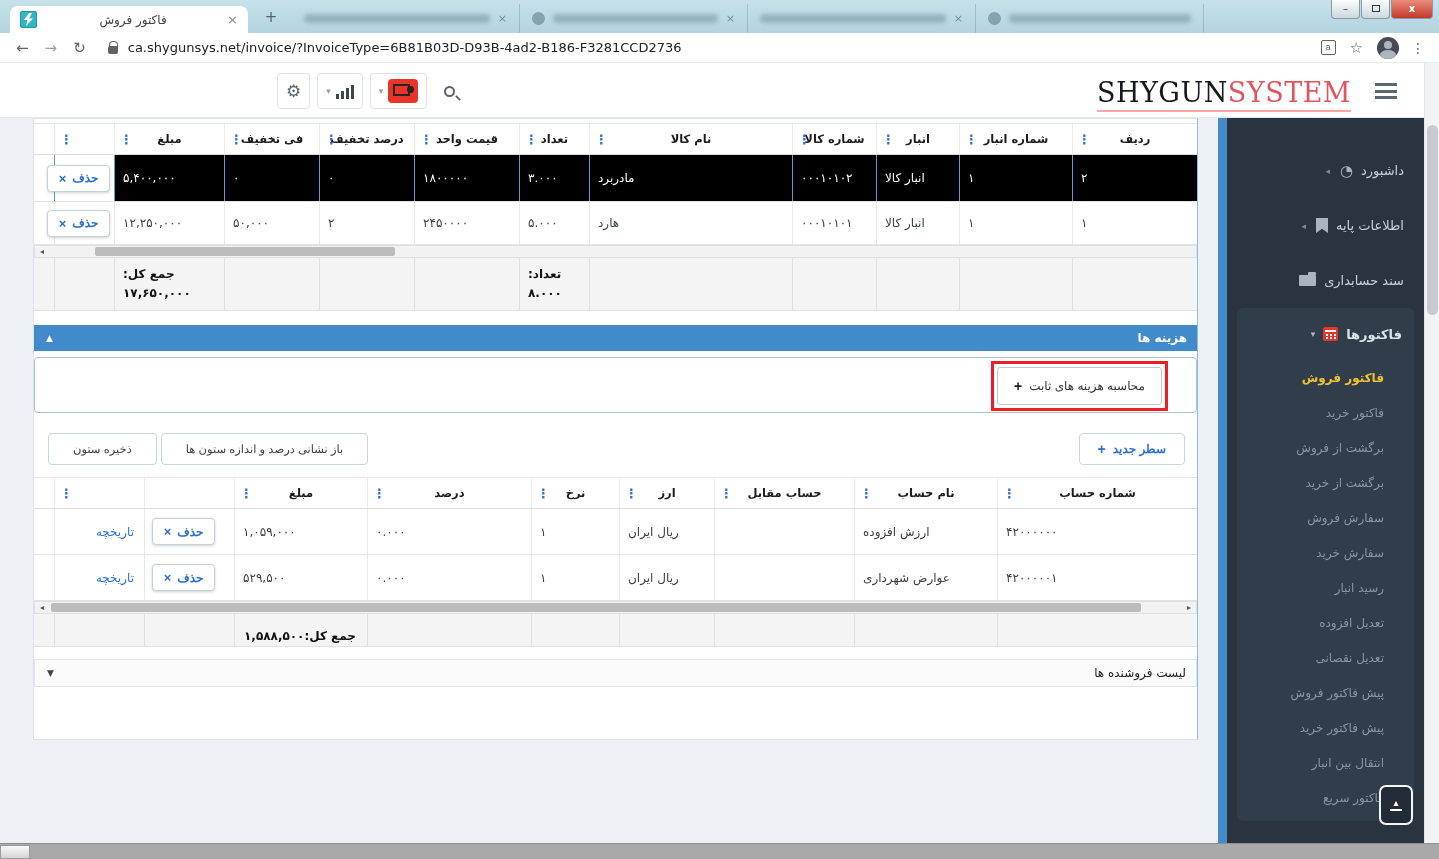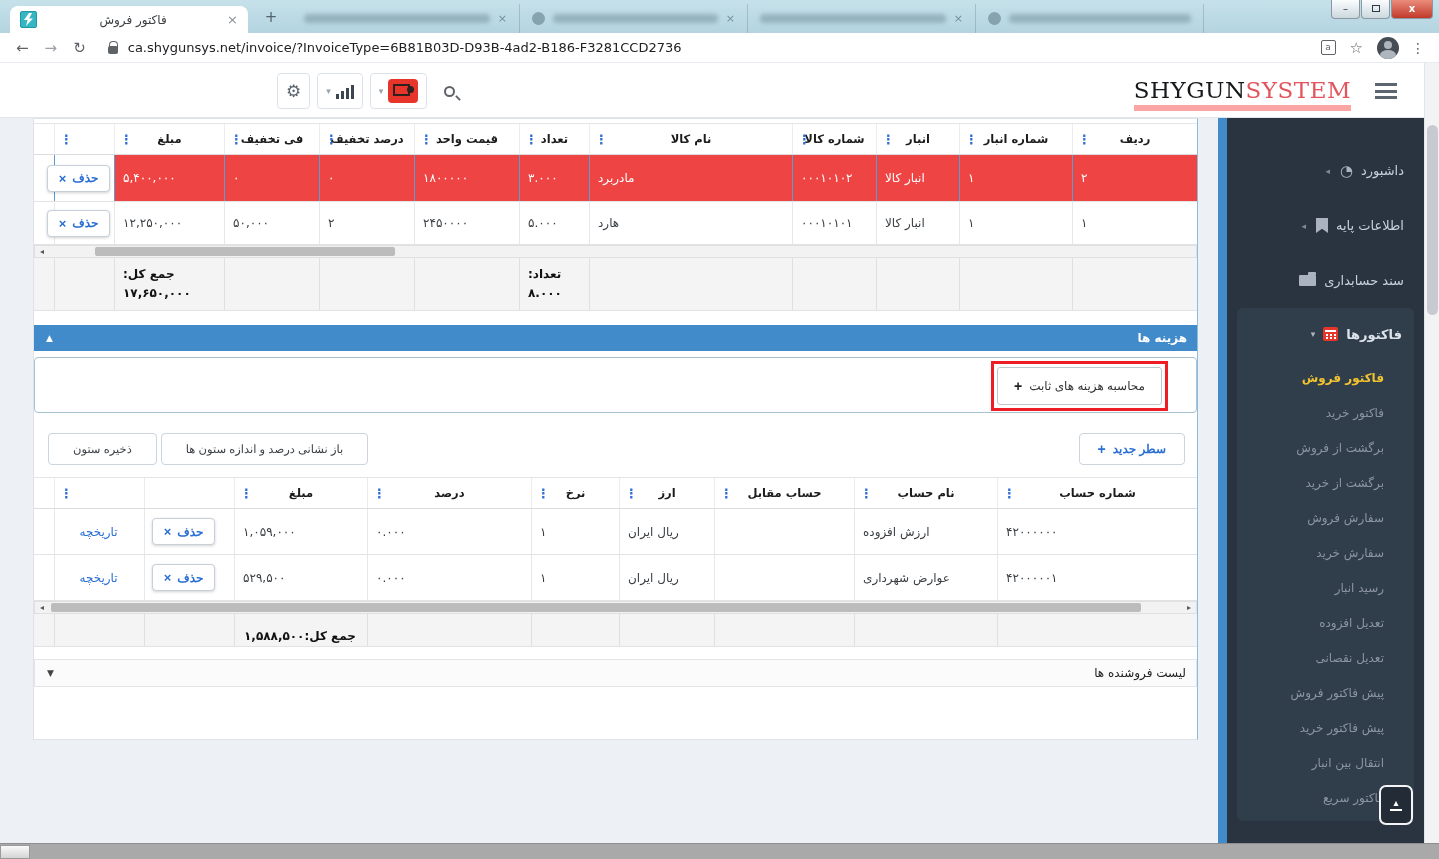--- a/index.html
+++ b/index.html
@@ -56,22 +56,22 @@
     display:flex; align-items:center; padding:0 8px; gap:5px; }
   .gear { font-size:17px; color:#5a6570; }
   .caret { font-size:9px; color:#98a1aa; }
   .bars { display:flex; align-items:flex-end; gap:2px; height:16px; }
   .bars i { width:3px; background:#3c4650; display:block; }
   .demo { width:30px; height:24px; background:#e8352b; border-radius:4px; position:relative; }
   .demo:before { content:""; position:absolute; left:5px; top:5px; width:13px; height:8px; border:2px solid #30211f; }
   .demo:after { content:""; position:absolute; right:4px; top:7px; width:7px; height:7px; background:#30211f; border-radius:50%; }
   .search-ic { width:11px; height:11px; border:2px solid #5f6368; border-radius:50%; position:relative; margin-left:10px; }
   .search-ic:before { content:""; position:absolute; left:9px; top:9px; width:6px; height:2px; background:#5f6368; transform:rotate(45deg); }
-  .logo { position:absolute; right:88px; top:14px; font-family:"DejaVu Serif", serif; font-size:23px;
-    letter-spacing:.5px; border-bottom:6px solid #fca5a5; padding-bottom:2px; }
+  .logo { position:absolute; right:88px; top:14px; font-family:"DejaVu Serif", serif; font-size:27px;
+    letter-spacing:.5px; border-bottom:2px solid #fca5a5; padding-bottom:2px; }
   .logo .p1 { color:#16181b; } .logo .p2 { color:#e2555e; }
   .burger { position:absolute; right:42px; top:20px; width:22px; }
   .burger i { display:block; height:3px; background:#5c6670; margin-bottom:3.5px; }
 
   
   .page { position:absolute; top:118px; left:0; width:1439px; height:725px; }
   .card { position:absolute; left:33px; top:0; width:1165px; height:622px; background:#fff;
     border:1px solid #dfe3e8; border-right:1px solid #8fbbdf; padding-top:4px; direction:rtl; }
   .content-vscroll { position:absolute; right:212px; top:0; width:9px; height:725px; background:#428bca; }
   .browser-vscroll { position:absolute; right:0; top:-55px; width:15px; height:780px;
@@ -87,28 +87,28 @@
   .t2 .trow { grid-template-columns:200px 143px 140px 95px 88px 164px 133px 90px 90px; }
   .thead { border-top:1px solid #e6e6e6; border-bottom:1px solid #dcdcdc; }
   .th { position:relative; height:30px; display:flex; align-items:center; justify-content:center;
     font-size:11.5px; font-weight:bold; color:#1c1c1c; border-left:1px solid #ececec; }
   .hdots { position:absolute; left:5px; top:50%; transform:translateY(-50%);
     color:#2f6fd6; font-size:13px; font-weight:bold; letter-spacing:-1px; }
   .td { display:flex; align-items:center; justify-content:flex-end; padding-left:8px; padding-right:10px;
     font-size:12px; color:#3a3f44; border-left:1px solid #e8e8e8; }
   .t1 .drow .td { height:46px; } .t1 .drow2 .td { height:42px; } .t2 .drow .td { height:45px; }
   .drow, .drow2 { border-bottom:1px solid #e3e3e3; }
-  .sel .td { background:#ef4444; color:#fff; border-left:1px solid #higlight; border-left-color:#5b9cd3; }
+  .sel .td { background:#000000; color:#fff; border-left:1px solid #higlight; border-left-color:#5b9cd3; }
   .sel .td.del-cell, .td.del-cell { background:#fff; justify-content:center; padding:0; }
   .del-btn { display:inline-flex; align-items:center; gap:6px; direction:rtl; background:#fff;
     border:1px solid #c7d0da; border-radius:4px; padding:5px 11px; color:#2a6fd4; font-weight:bold;
     font-size:12px; box-shadow:0 1px 3px rgba(0,0,0,.18); position:relative; right:6px; white-space:nowrap; }
   .del-x { font-size:13px; font-weight:bold; }
   .hist-link { color:#2a6fd4; font-size:12px; }
-  .hist-cell { justify-content:center; }
+  .hist-cell { justify-content:flex-start; }
 
   .hscroll { height:13px; background:#f2f2f2; border:1px solid #e0e0e0; position:relative; direction:ltr; }
   .hs-ar { position:absolute; top:0; width:14px; height:11px; font-size:8px; color:#555; text-align:center; line-height:11px; }
   .hs-l { left:0; } .hs-r { right:0; }
   .hs-thumb { position:absolute; left:60px; top:1px; height:9px; background:#bcbcbc; border-radius:2px; }
 
   .sumrow { background:#f4f4f4; border-bottom:1px solid #e3e3e3; }
   .sumrow .td { height:52px; background:#f4f4f4; flex-direction:column; align-items:flex-end; justify-content:center;
     font-weight:bold; color:#111; font-size:12px; line-height:19px; border-left:1px solid #e0e0e0; }
   .sum2 .td { height:32px; flex-direction:row; }

